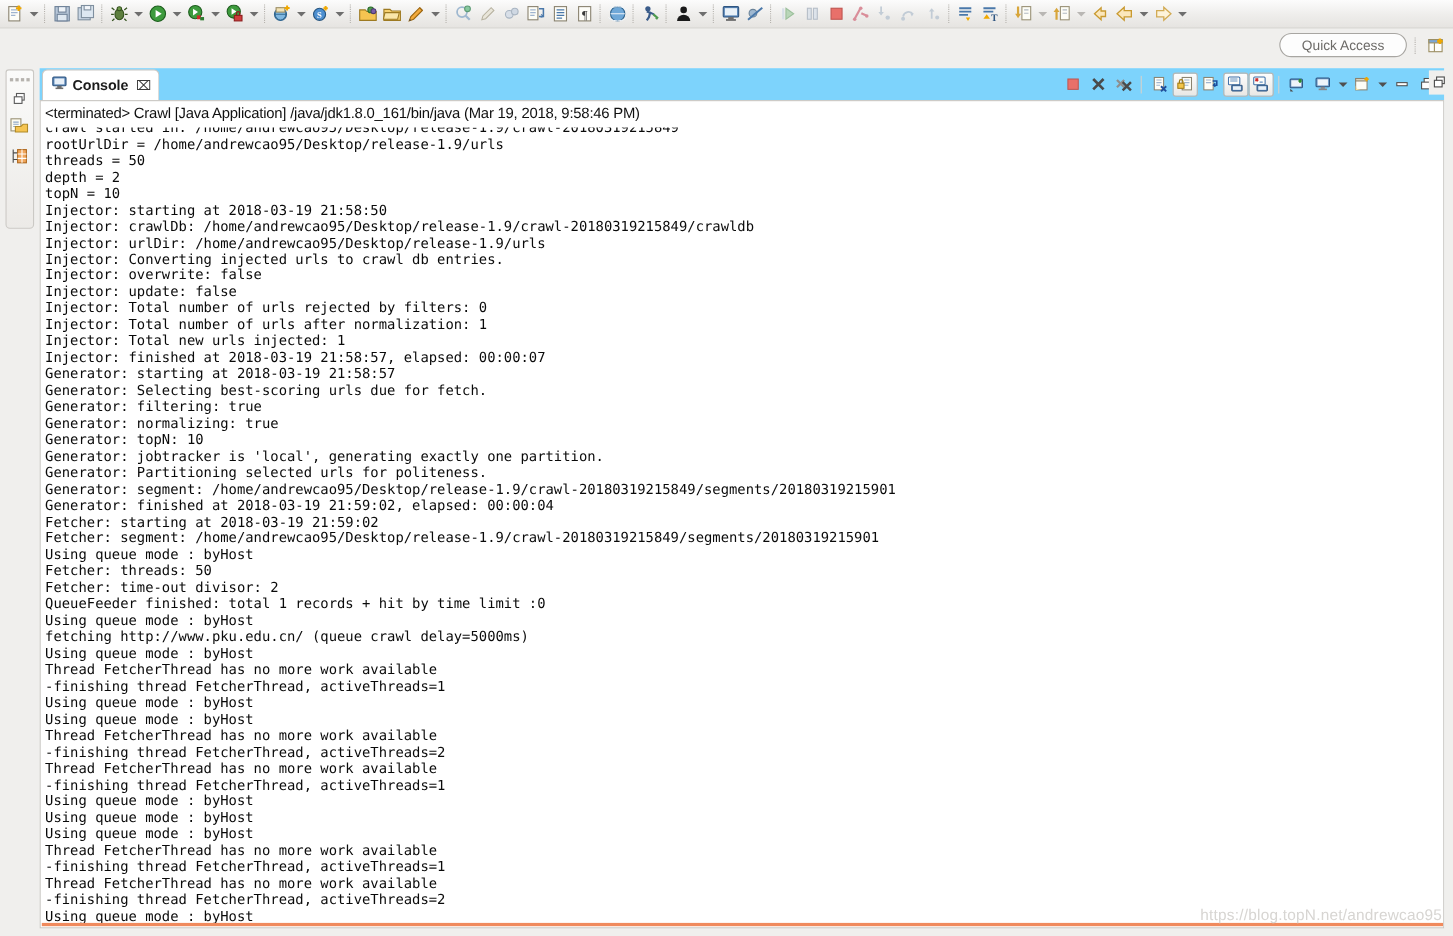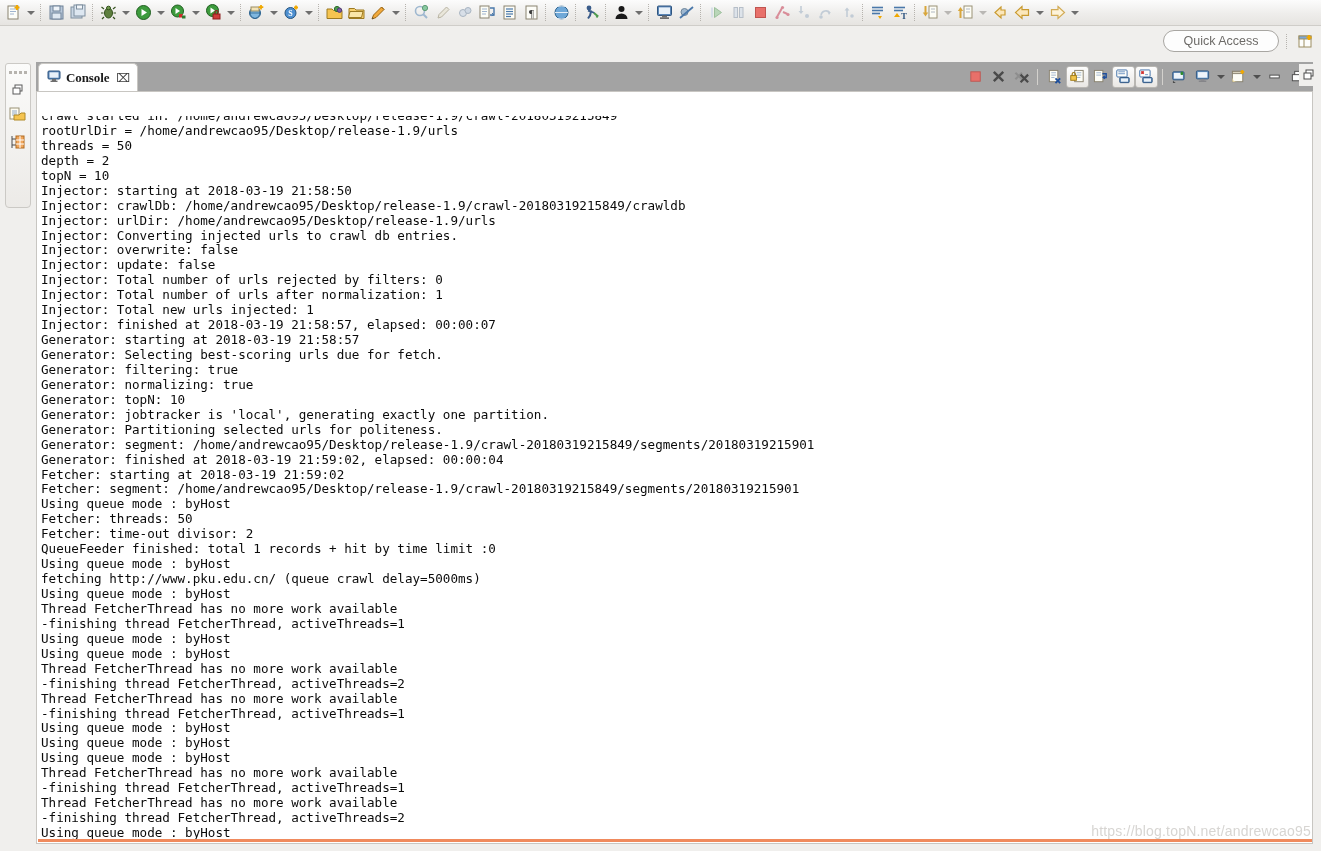--- a/index.html
+++ b/index.html
@@ -102,22 +102,21 @@
 
   
   .console-panel {
     position: absolute; left: 36px; top: 62px;
     width: 1277px; height: 782px;
     background: #fbfbfa;
   }
   .tab-strip {
     position: relative;
     height: 29px;
-    background: #a3a3a3;
-    font-family: Liberation Serif, serif;
+    background: #7dd3fc;
   }
   .tab {
     position: absolute; left: 2px; top: 1px;
     height: 28px;
     background: #ffffff;
     border: 1px solid #c8c6c2;
     border-bottom: none;
     border-radius: 5px 5px 0 0;
     display: flex; align-items: center;
     padding: 0 7px 0 8px;
@@ -676,20 +675,21 @@
           <span class="vt-btn">
             <svg width="16" height="16" viewBox="0 0 17 17">
               <rect x="5" y="2.5" width="8" height="6.5" fill="#fdfdfd" stroke="#4a4a4a"></rect>
               <rect x="2.5" y="6" width="8" height="6.5" fill="#fdfdfd" stroke="#4a4a4a"></rect>
             </svg>
           </span>
         </div>
     </div>
 
     <div class="console-body">
+      <div class="console-header">&lt;terminated&gt; Crawl [Java Application] /java/jdk1.8.0_161/bin/java (Mar 19, 2018, 9:58:46 PM)</div>
       <div class="console-scroll">
         <pre class="console-text" id="console-text">crawl started in: /home/andrewcao95/Desktop/release-1.9/crawl-20180319215849
 rootUrlDir = /home/andrewcao95/Desktop/release-1.9/urls
 threads = 50
 depth = 2
 topN = 10
 Injector: starting at 2018-03-19 21:58:50
 Injector: crawlDb: /home/andrewcao95/Desktop/release-1.9/crawl-20180319215849/crawldb
 Injector: urlDir: /home/andrewcao95/Desktop/release-1.9/urls
 Injector: Converting injected urls to crawl db entries.

